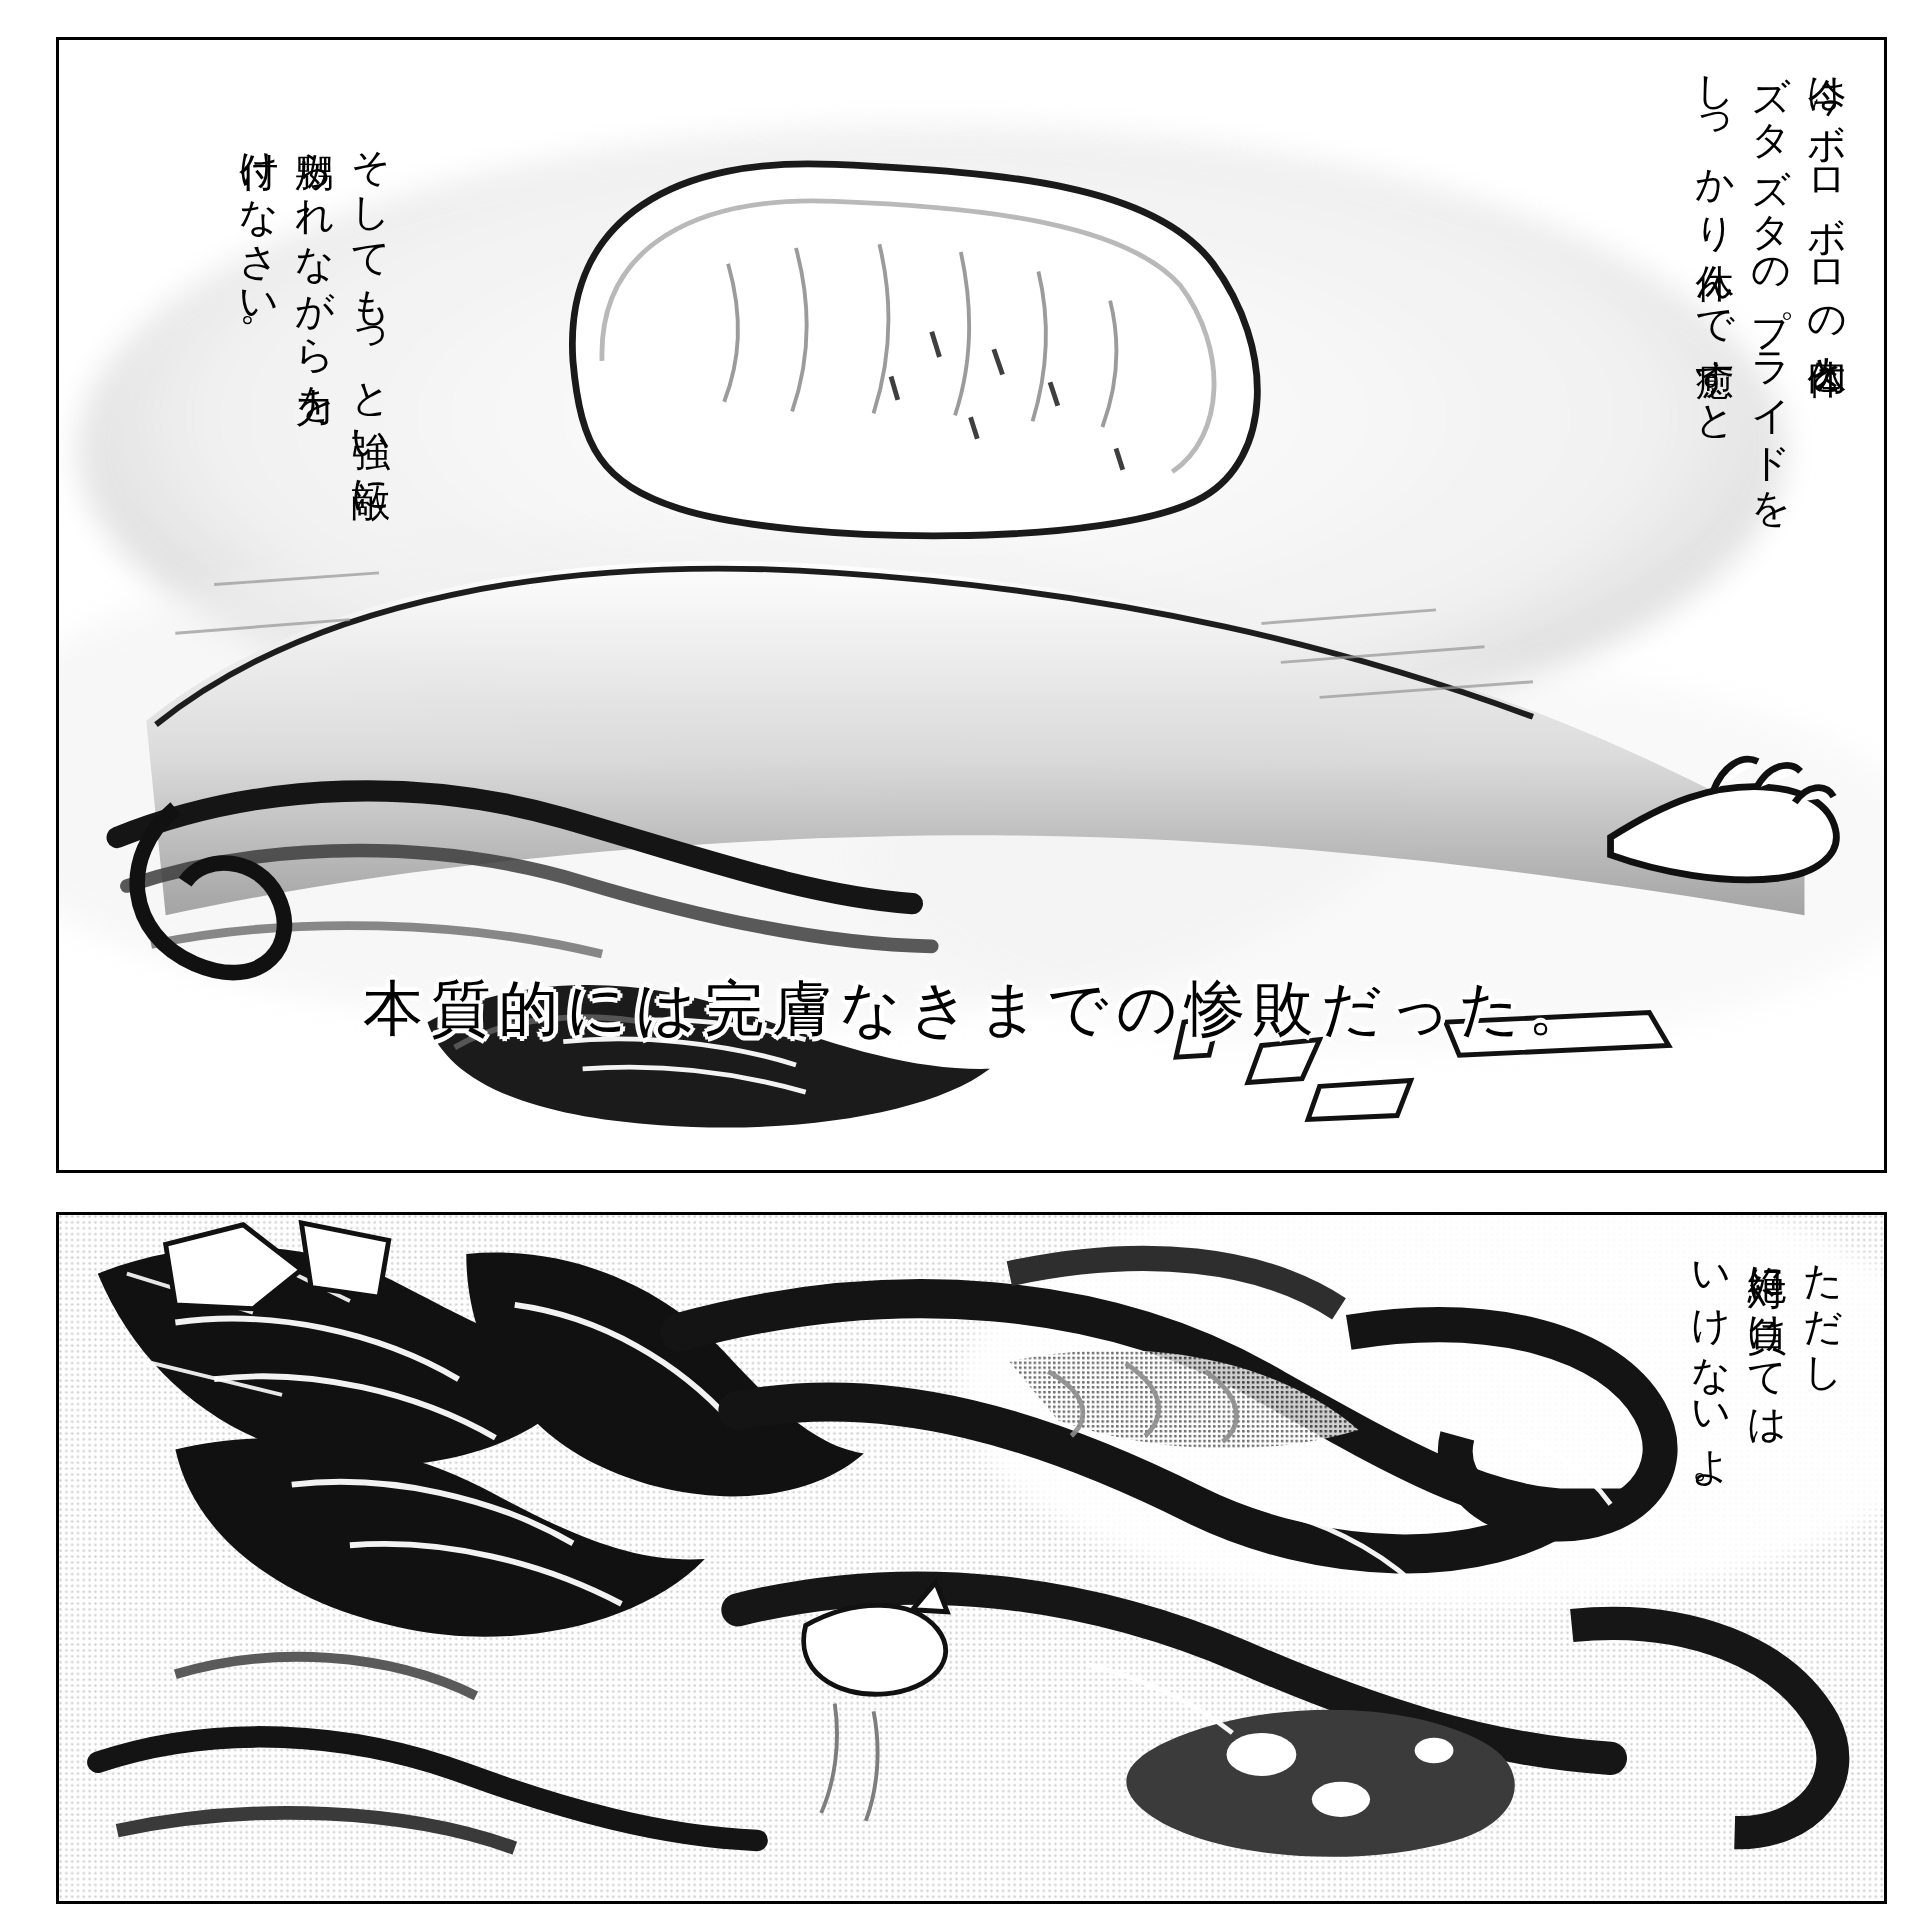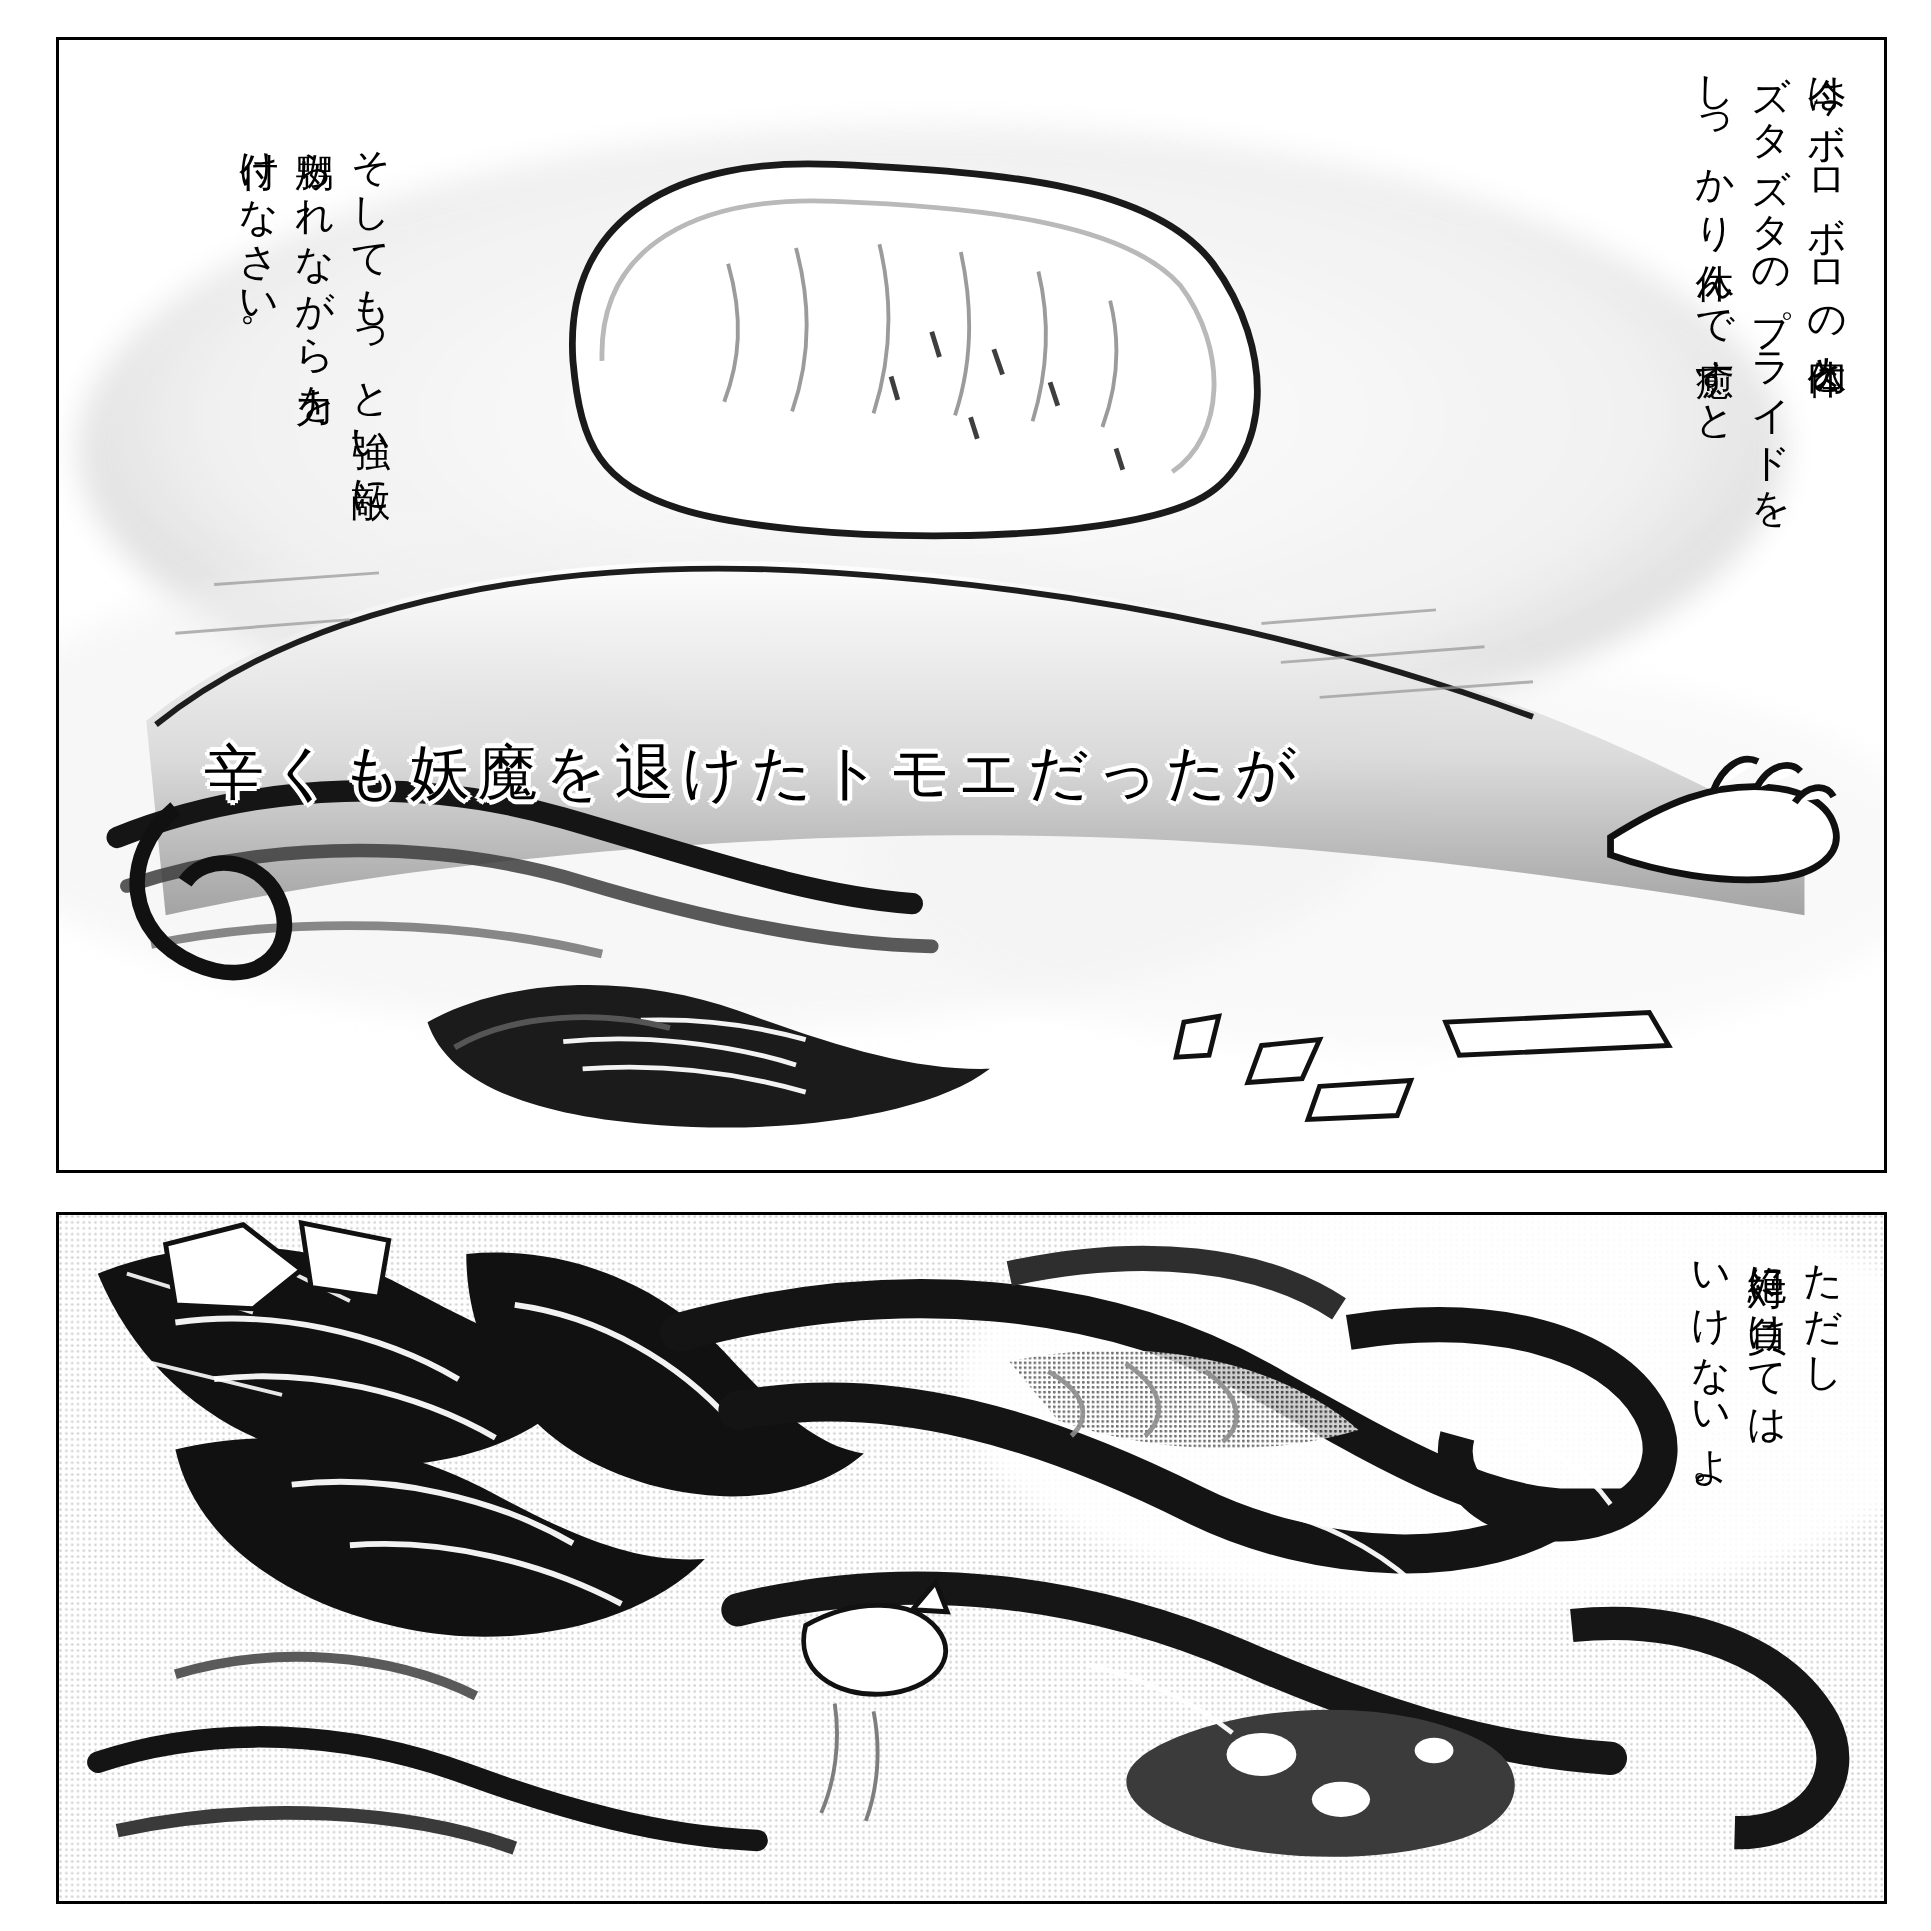--- a/index.html
+++ b/index.html
@@ -213,21 +213,21 @@
     </div>
 
     <div class="vtext" id="vcol-1">今はボロボロの肉体と</div>
     <div class="vtext" id="vcol-2">ズタズタのプライドを</div>
     <div class="vtext" id="vcol-3">しっかり休んで癒すと</div>
 
     <div class="vtext" id="vcol-4">そしてもっと強い敵に</div>
     <div class="vtext" id="vcol-5">嬲られながら力を</div>
     <div class="vtext" id="vcol-6">付けなさい。</div>
 
-    <div class="caption" id="cap-2">辛くも妖魔を退けたトモエだったが</div>
+    <div class="caption" id="cap-3">本質的には完膚なきまでの惨敗だった。</div>
   </div>
 
   <div class="panel" id="panel-bottom">
 
     <div class="art noop">
       <svg viewBox="0 0 1882 702" preserveAspectRatio="none" xmlns="http://www.w3.org/2000/svg">
         <defs>
           <pattern id="bdots" width="6" height="6" patternUnits="userSpaceOnUse">
             <rect width="6" height="6" fill="#ffffff"></rect>
             <circle cx="1.6" cy="1.6" r="1.3" fill="#7e7e7e"></circle>

